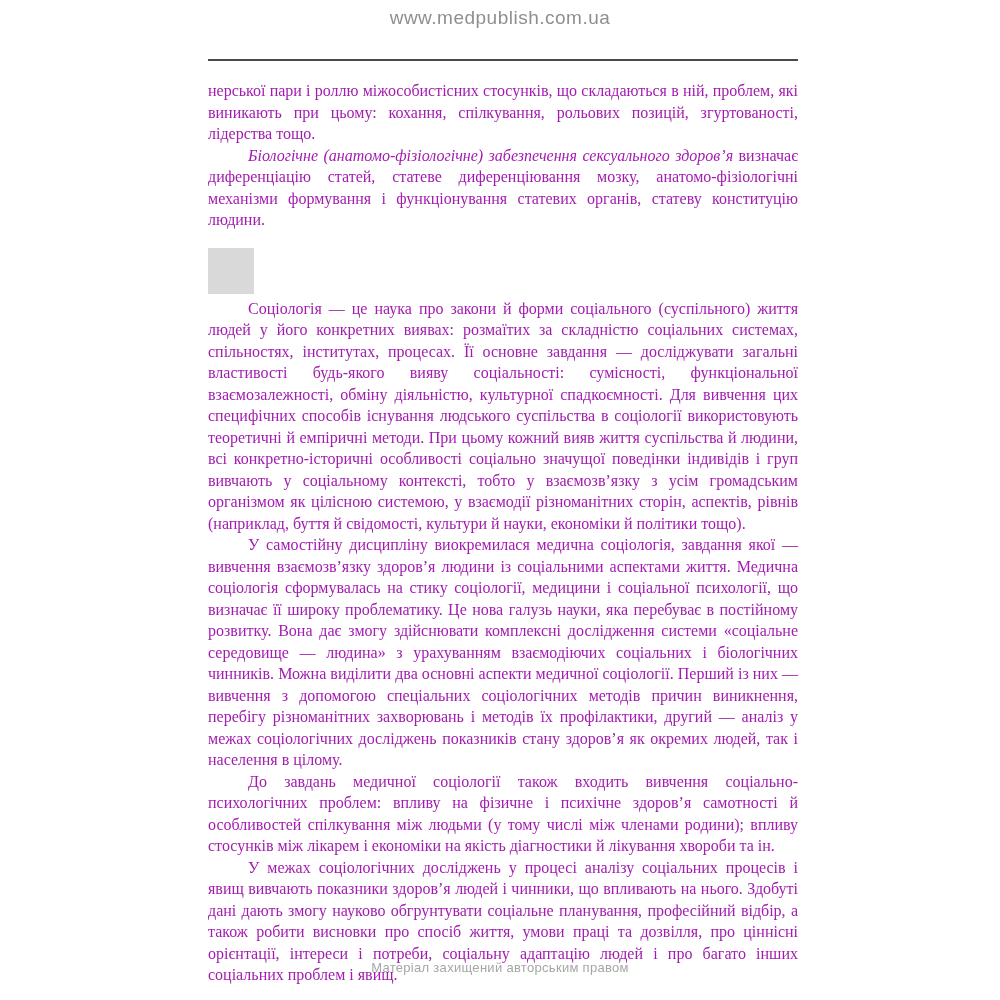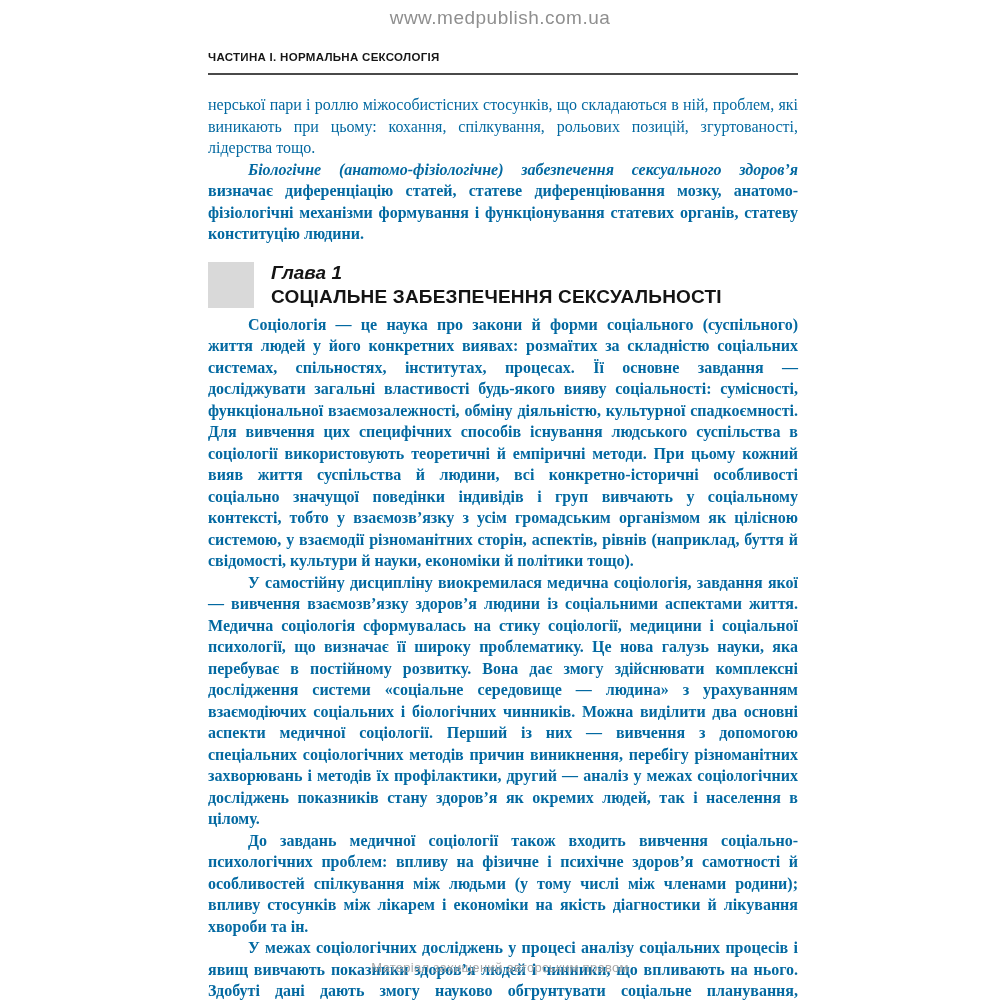--- a/index.html
+++ b/index.html
@@ -38,24 +38,24 @@
   }
   .header-rule {
     border: none;
     border-top: 2px solid #4a4a4a;
     margin-top: 9px;
   }
   p.body {
     font-family: "Liberation Serif", "DejaVu Serif", serif;
     font-size: 16px;
     line-height: 21.5px;
-    color: #0369a1;
+    color: #a21caf;
     text-align: justify;
   }
-  p.indent { text-indent: 40px; font-weight: bold; }
+  p.indent { text-indent: 40px; }
   .first-para { margin-top: 19px; }
   .chapter {
     display: flex;
     align-items: flex-start;
     gap: 17px;
     margin-top: 17px;
   }
   .chapter-square {
     flex: none;
     width: 46px;
@@ -93,33 +93,28 @@
 </style>
 </head>
 <body>
 
 <div class="page">
 
   <div class="watermark">www.medpublish.com.ua</div>
 
   <div class="content">
 
-    <div class="running-header">ЧАСТИНА І. НОРМАЛЬНА СЕКСОЛОГІЯ</div>
     <hr class="header-rule">
 
     <p class="body first-para">нерської пари і роллю міжособистісних стосунків, що складаються в ній, проблем, які виникають при цьому: кохання, спілкування, рольових позицій, згуртованості, лідерства тощо.</p>
 
     <p class="body indent"><em>Біологічне (анатомо-фізіологічне) забезпечення сексуального здоров’я</em><span> визначає диференціацію статей, статеве диференціювання мозку, анатомо-фізіологічні механізми формування і функціонування статевих органів, статеву конституцію людини.</span></p>
 
     <div class="chapter">
       <div class="chapter-square"></div>
-      <div class="chapter-text">
-        <div class="chapter-label">Глава 1</div>
-        <div class="chapter-title">СОЦІАЛЬНЕ ЗАБЕЗПЕЧЕННЯ СЕКСУАЛЬНОСТІ</div>
-      </div>
     </div>
 
     <p class="body indent section-start">Соціологія — це наука про закони й форми соціального (суспільного) життя людей у його конкретних виявах: розмаїтих за складністю соціальних системах, спільностях, інститутах, процесах. Її основне завдання — досліджувати загальні властивості будь-якого вияву соціальності: сумісності, функціональної взаємозалежності, обміну діяльністю, культурної спадкоємності. Для вивчення цих специфічних способів існування людського суспільства в соціології використовують теоретичні й емпіричні методи. При цьому кожний вияв життя суспільства й людини, всі конкретно-історичні особливості соціально значущої поведінки індивідів і груп вивчають у соціальному контексті, тобто у взаємозв’язку з усім громадським організмом як цілісною системою, у взаємодії різноманітних сторін, аспектів, рівнів (наприклад, буття й свідомості, культури й науки, економіки й політики тощо).</p>
     <p class="body indent">У самостійну дисципліну виокремилася медична соціологія, завдання якої — вивчення взаємозв’язку здоров’я людини із соціальними аспектами життя. Медична соціологія сформувалась на стику соціології, медицини і соціальної психології, що визначає її широку проблематику. Це нова галузь науки, яка перебуває в постійному розвитку. Вона дає змогу здійснювати комплексні дослідження системи «соціальне середовище — людина» з урахуванням взаємодіючих соціальних і біологічних чинників. Можна виділити два основні аспекти медичної соціології. Перший із них — вивчення з допомогою спеціальних соціологічних методів причин виникнення, перебігу різноманітних захворювань і методів їх профілактики, другий — аналіз у межах соціологічних досліджень показників стану здоров’я як окремих людей, так і населення в цілому.</p>
     <p class="body indent">До завдань медичної соціології також входить вивчення соціально-психологічних проблем: впливу на фізичне і психічне здоров’я самотності й особливостей спілкування між людьми (у тому числі між членами родини); впливу стосунків між лікарем і економіки на якість діагностики й лікування хвороби та ін.</p>
     <p class="body indent">У межах соціологічних досліджень у процесі аналізу соціальних процесів і явищ вивчають показники здоров’я людей і чинники, що впливають на нього. Здобуті дані дають змогу науково обгрунтувати соціальне планування, професійний відбір, а також робити висновки про спосіб життя, умови праці та дозвілля, про ціннісні орієнтації, інтереси і потреби, соціальну адаптацію людей і про багато інших соціальних проблем і явищ.</p>
 
   </div>
 
   <div class="copyright-footer">Матеріал захищений авторським правом</div>

